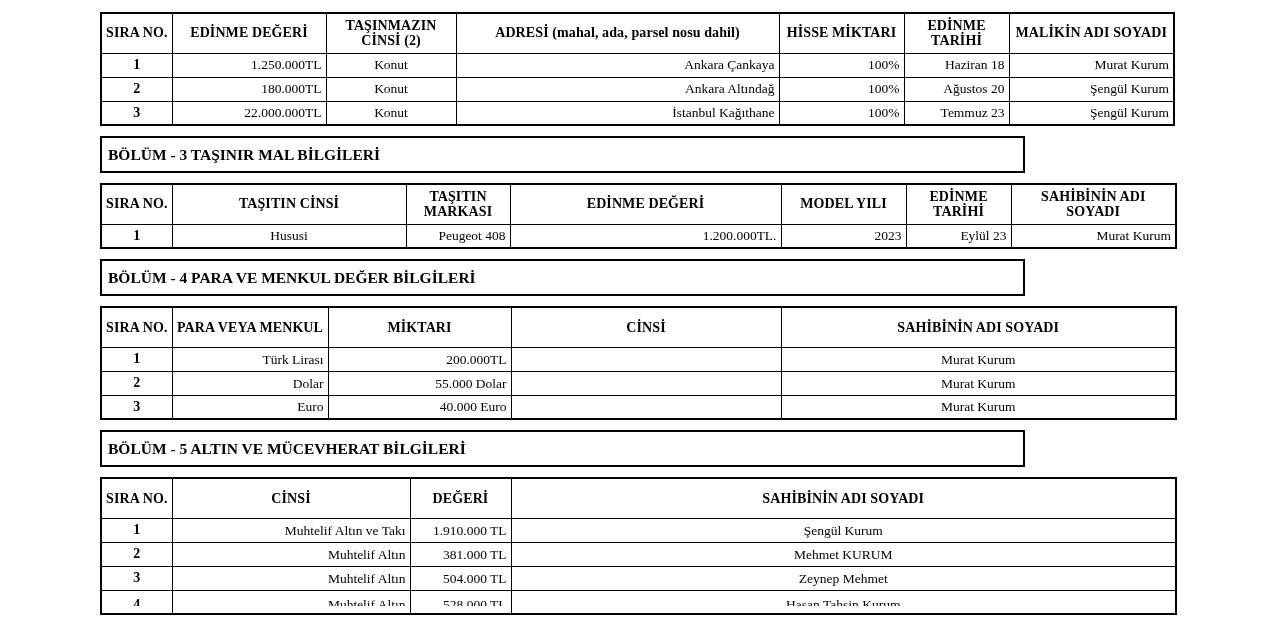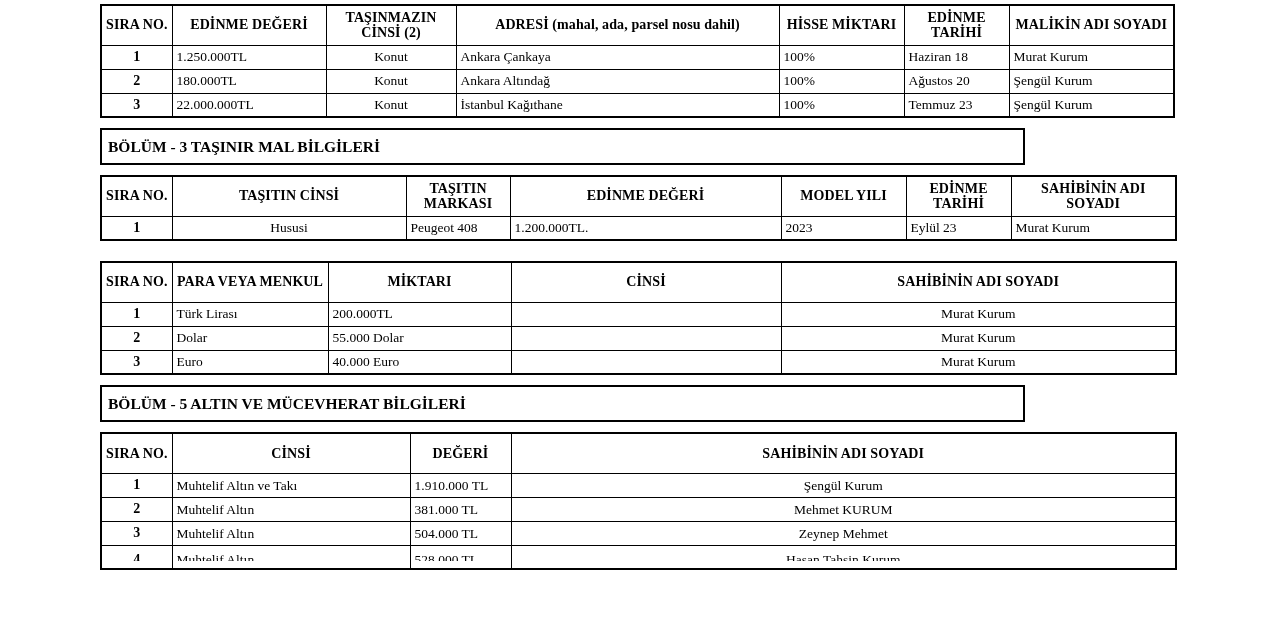--- a/index.html
+++ b/index.html
@@ -20,21 +20,21 @@
     position: relative;
     width: 1280px;
     height: 640px;
     overflow: hidden;
   }
 
   
   .doc {
     position: absolute;
     left: 100px;
-    top: 4px;
+    top: 12px;
     width: 1075px;
   }
 
   table.grid {
     border-collapse: collapse;
     table-layout: fixed;
     width: 1075px;
     font-size: 13.5px;
   }
   table.grid td {
@@ -50,21 +50,21 @@
   }
 
   .th {
     font-weight: bold;
     text-align: center;
     font-size: 14px;
     letter-spacing: 0.1px;
     line-height: 1.1;
   }
   .ctr { text-align: center; margin-left: 24px; }
-  .lft { text-align: left; }
+  .lft { text-align: right; }
   .num { text-align: center; font-weight: bold; font-size: 14px; }
 
   
   .band {
     width: 925px;
     border: 2px solid #000000;
     border-collapse: collapse;
     table-layout: fixed;
   }
   .band td {
@@ -194,20 +194,27 @@
         <td class="lft">1.200.000TL.</td>
         <td class="lft">2023</td>
         <td class="lft">Eylül 23</td>
         <td class="lft">Murat Kurum</td>
       </tr>
     </tbody>
       </table>
 
     <div class="gap"></div>
 
+    <table class="band">
+      <tbody>
+          <tr>
+        <td>BÖLÜM - 4 PARA VE MENKUL DEĞER BİLGİLERİ</td>
+      </tr>
+    </tbody>
+      </table>
 
     <div class="gap"></div>
 
     <table class="grid">
       <colgroup>
         <col style="width:71px">
         <col style="width:156px">
         <col style="width:183px">
         <col style="width:270px">
         <col style="width:395px">

